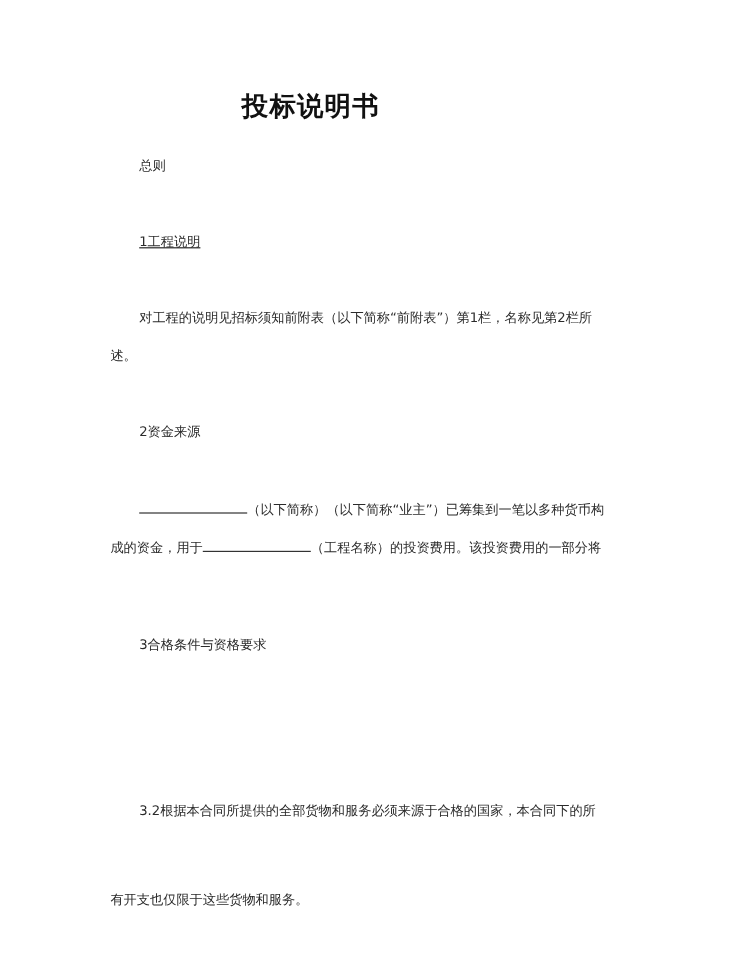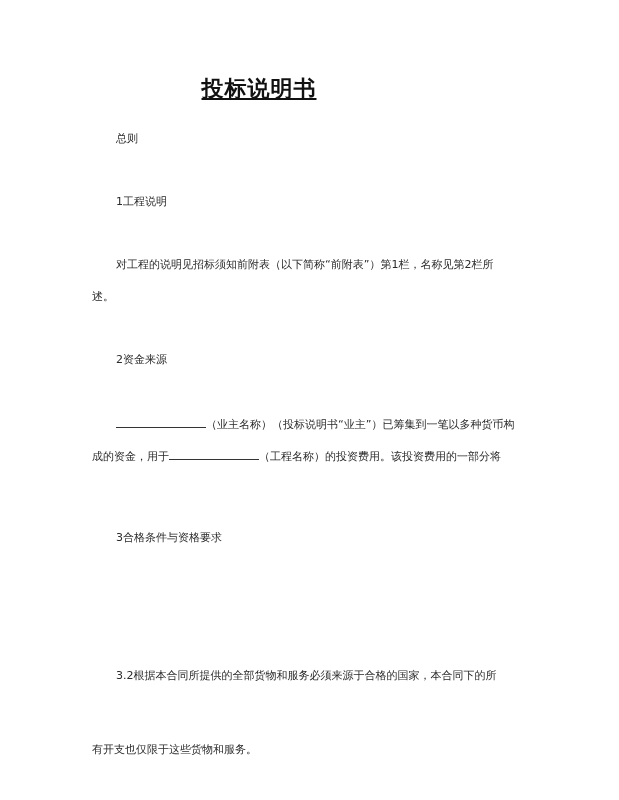--- a/index.html
+++ b/index.html
@@ -25,21 +25,20 @@
   .title {
     position: absolute;
     left: 0;
     width: 518px;
     top: 74px;
     text-align: center;
     font-size: 22px;
     font-weight: bold;
     color: #111111;
     letter-spacing: 1px;
-    text-decoration: underline;
   }
   .line {
     position: absolute;
     font-size: 11px;
     line-height: 16px;
     white-space: nowrap;
     color: #2a2a2a;
   }
   .blank {
     display: inline-block;
@@ -50,29 +49,29 @@
 </style>
 </head>
 <body>
 
 <div class="page">
 
   <div class="title">投标说明书</div>
 
   <div class="line" style="left:116px; top:131px;">总则</div>
 
-  <div class="line" style="left:116px; top:194px;">1工程说明</div>
+  <div class="line" style="left:116px; top:194px;text-decoration:underline;">1工程说明</div>
 
   <div class="line" style="left:116px; top:257px;">对工程的说明见招标须知前附表（以下简称“前附表”）第1栏，名称见第2栏所</div>
   <div class="line" style="left:92px; top:289px;">述。</div>
 
   <div class="line" style="left:116px; top:352px;">2资金来源</div>
 
   <div class="line" style="left:116px; top:415px;">
-    <span class="blank" style="width:90px;"></span><span>（业主名称）（投标说明书“业主”）已筹集到一笔以多种货币构</span>
+    <span class="blank" style="width:90px;"></span><span>（以下简称）（以下简称“业主”）已筹集到一笔以多种货币构</span>
   </div>
   <div class="line" style="left:92px; top:447px;">
     <span>成的资金，用于</span><span class="blank" style="width:90px;"></span><span>（工程名称）的投资费用。该投资费用的一部分将</span>
   </div>
 
   <div class="line" style="left:116px; top:530px;text-align:center;">3合格条件与资格要求</div>
 
 
   <div class="line" style="left:116px; top:668px;">3.2根据本合同所提供的全部货物和服务必须来源于合格的国家，本合同下的所</div>
   <div class="line" style="left:92px; top:699px;margin-top:43px;">有开支也仅限于这些货物和服务。</div>

